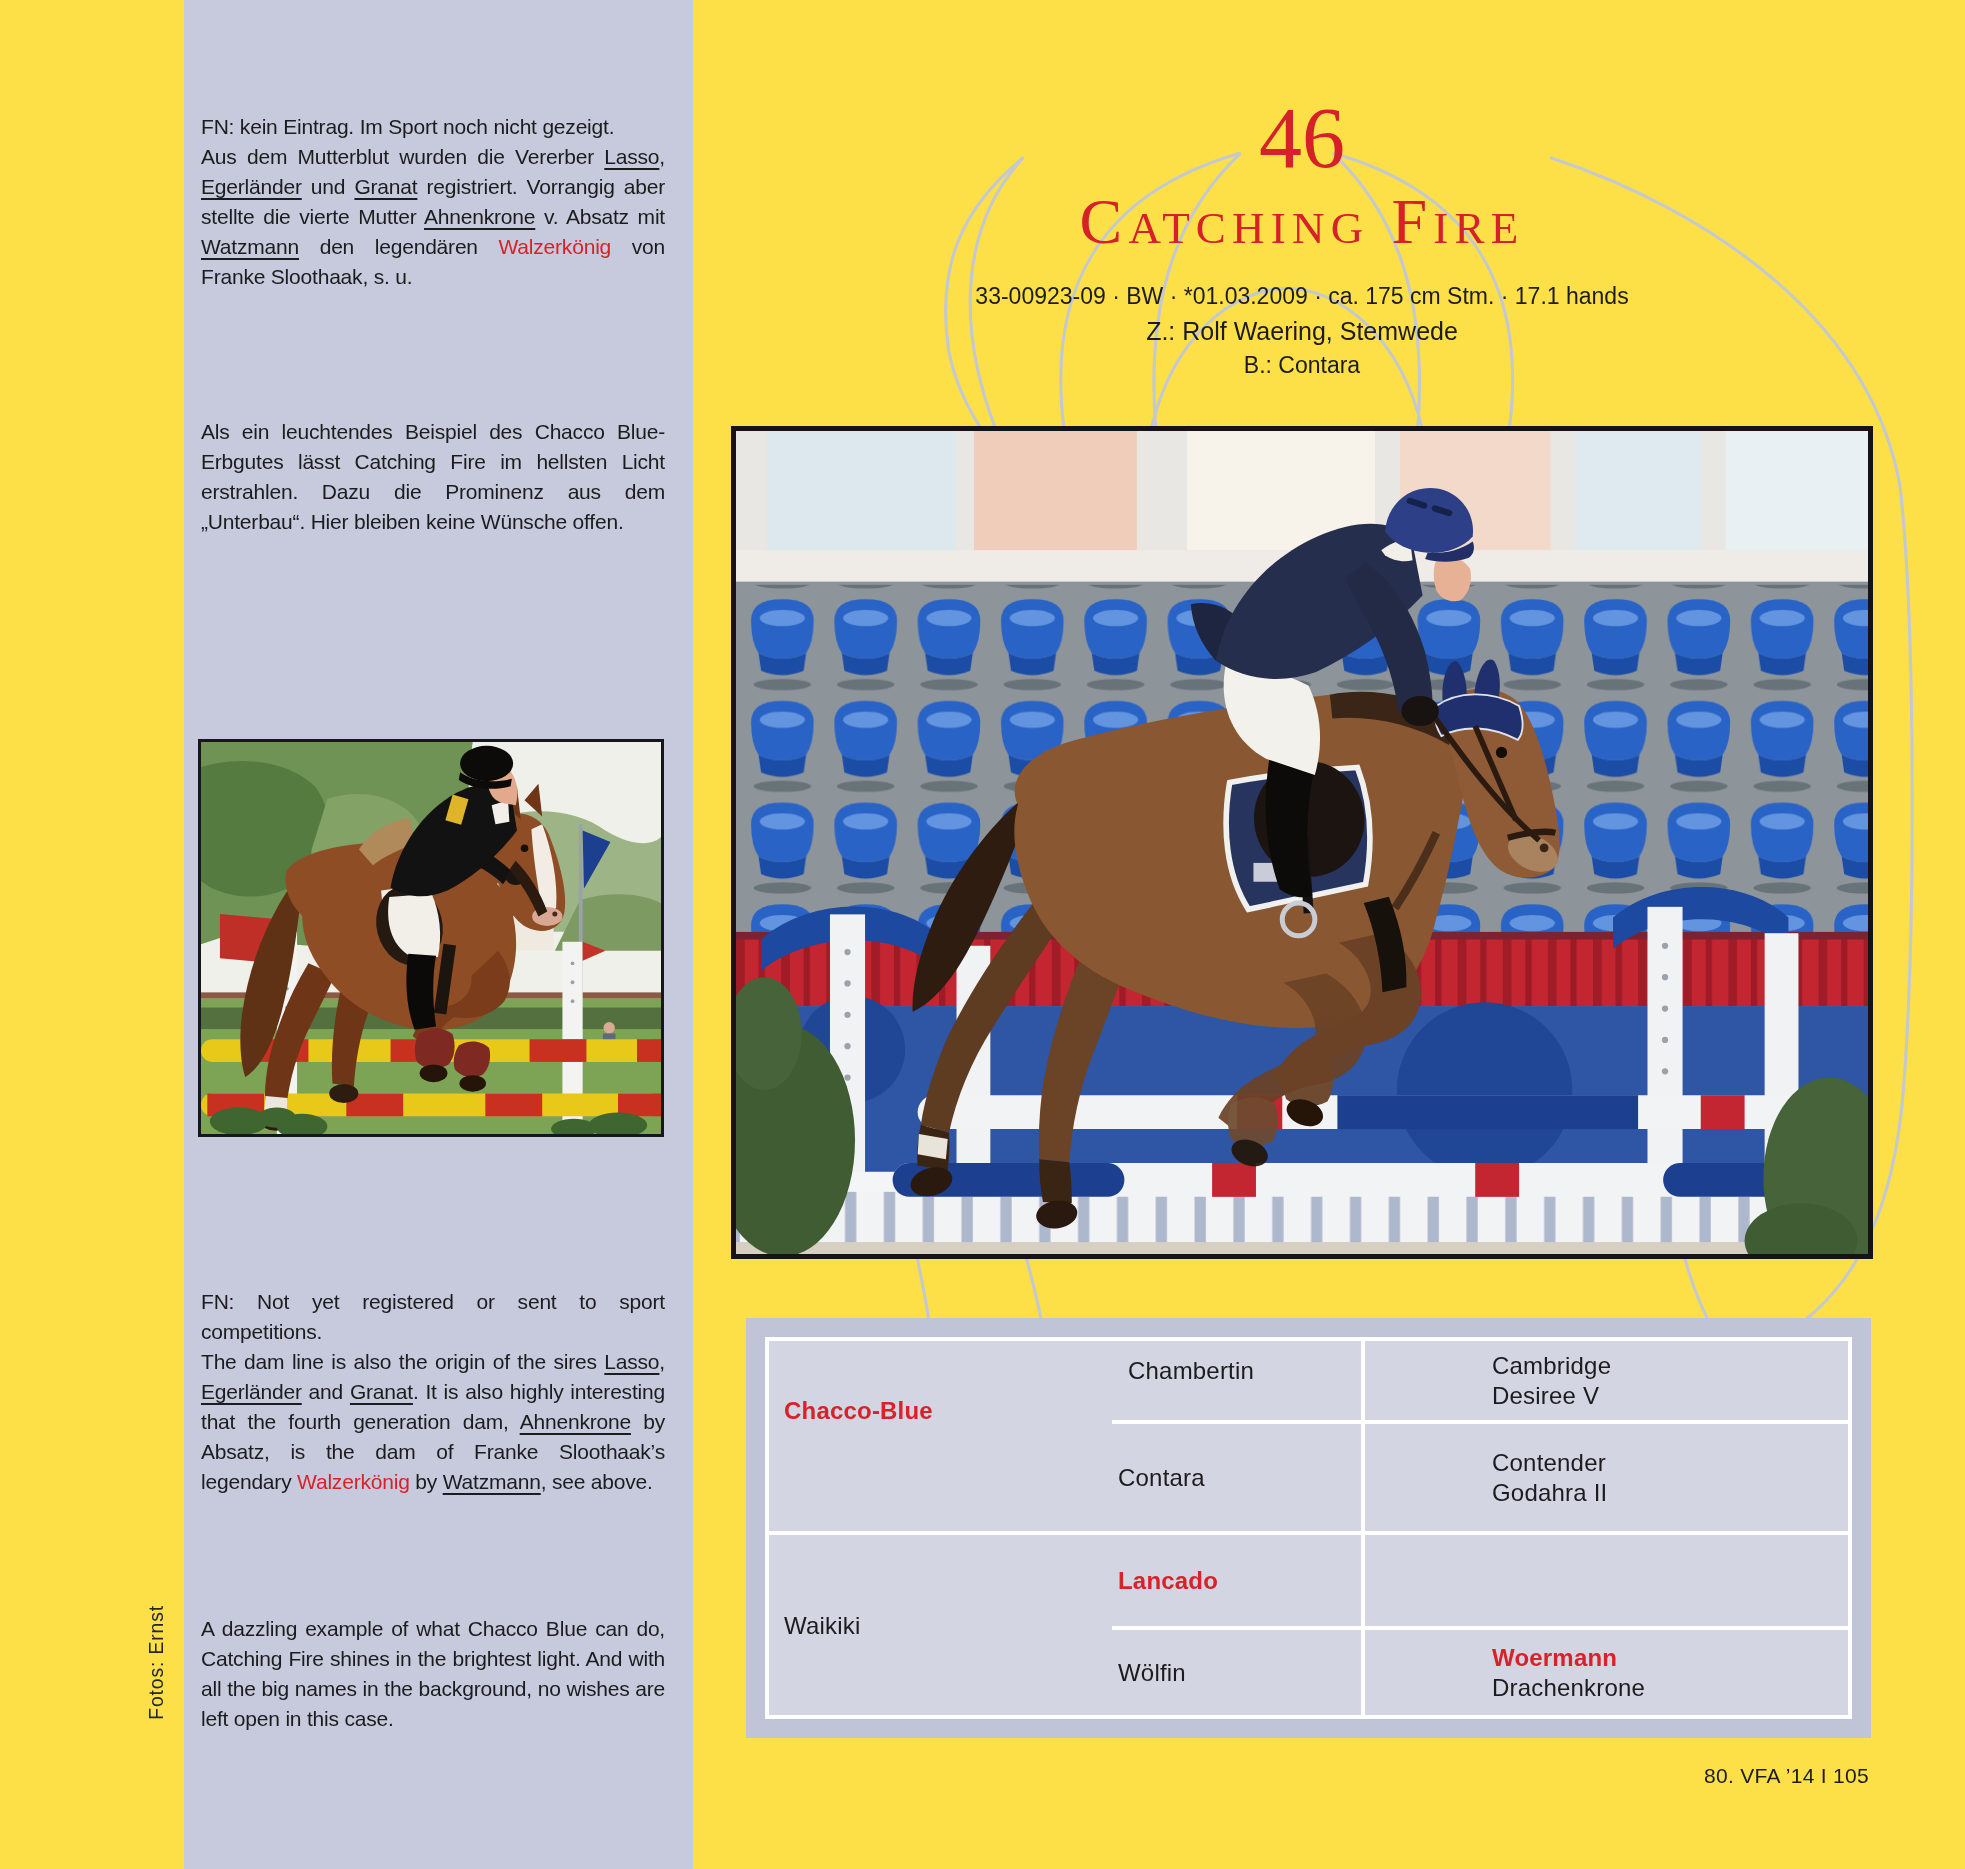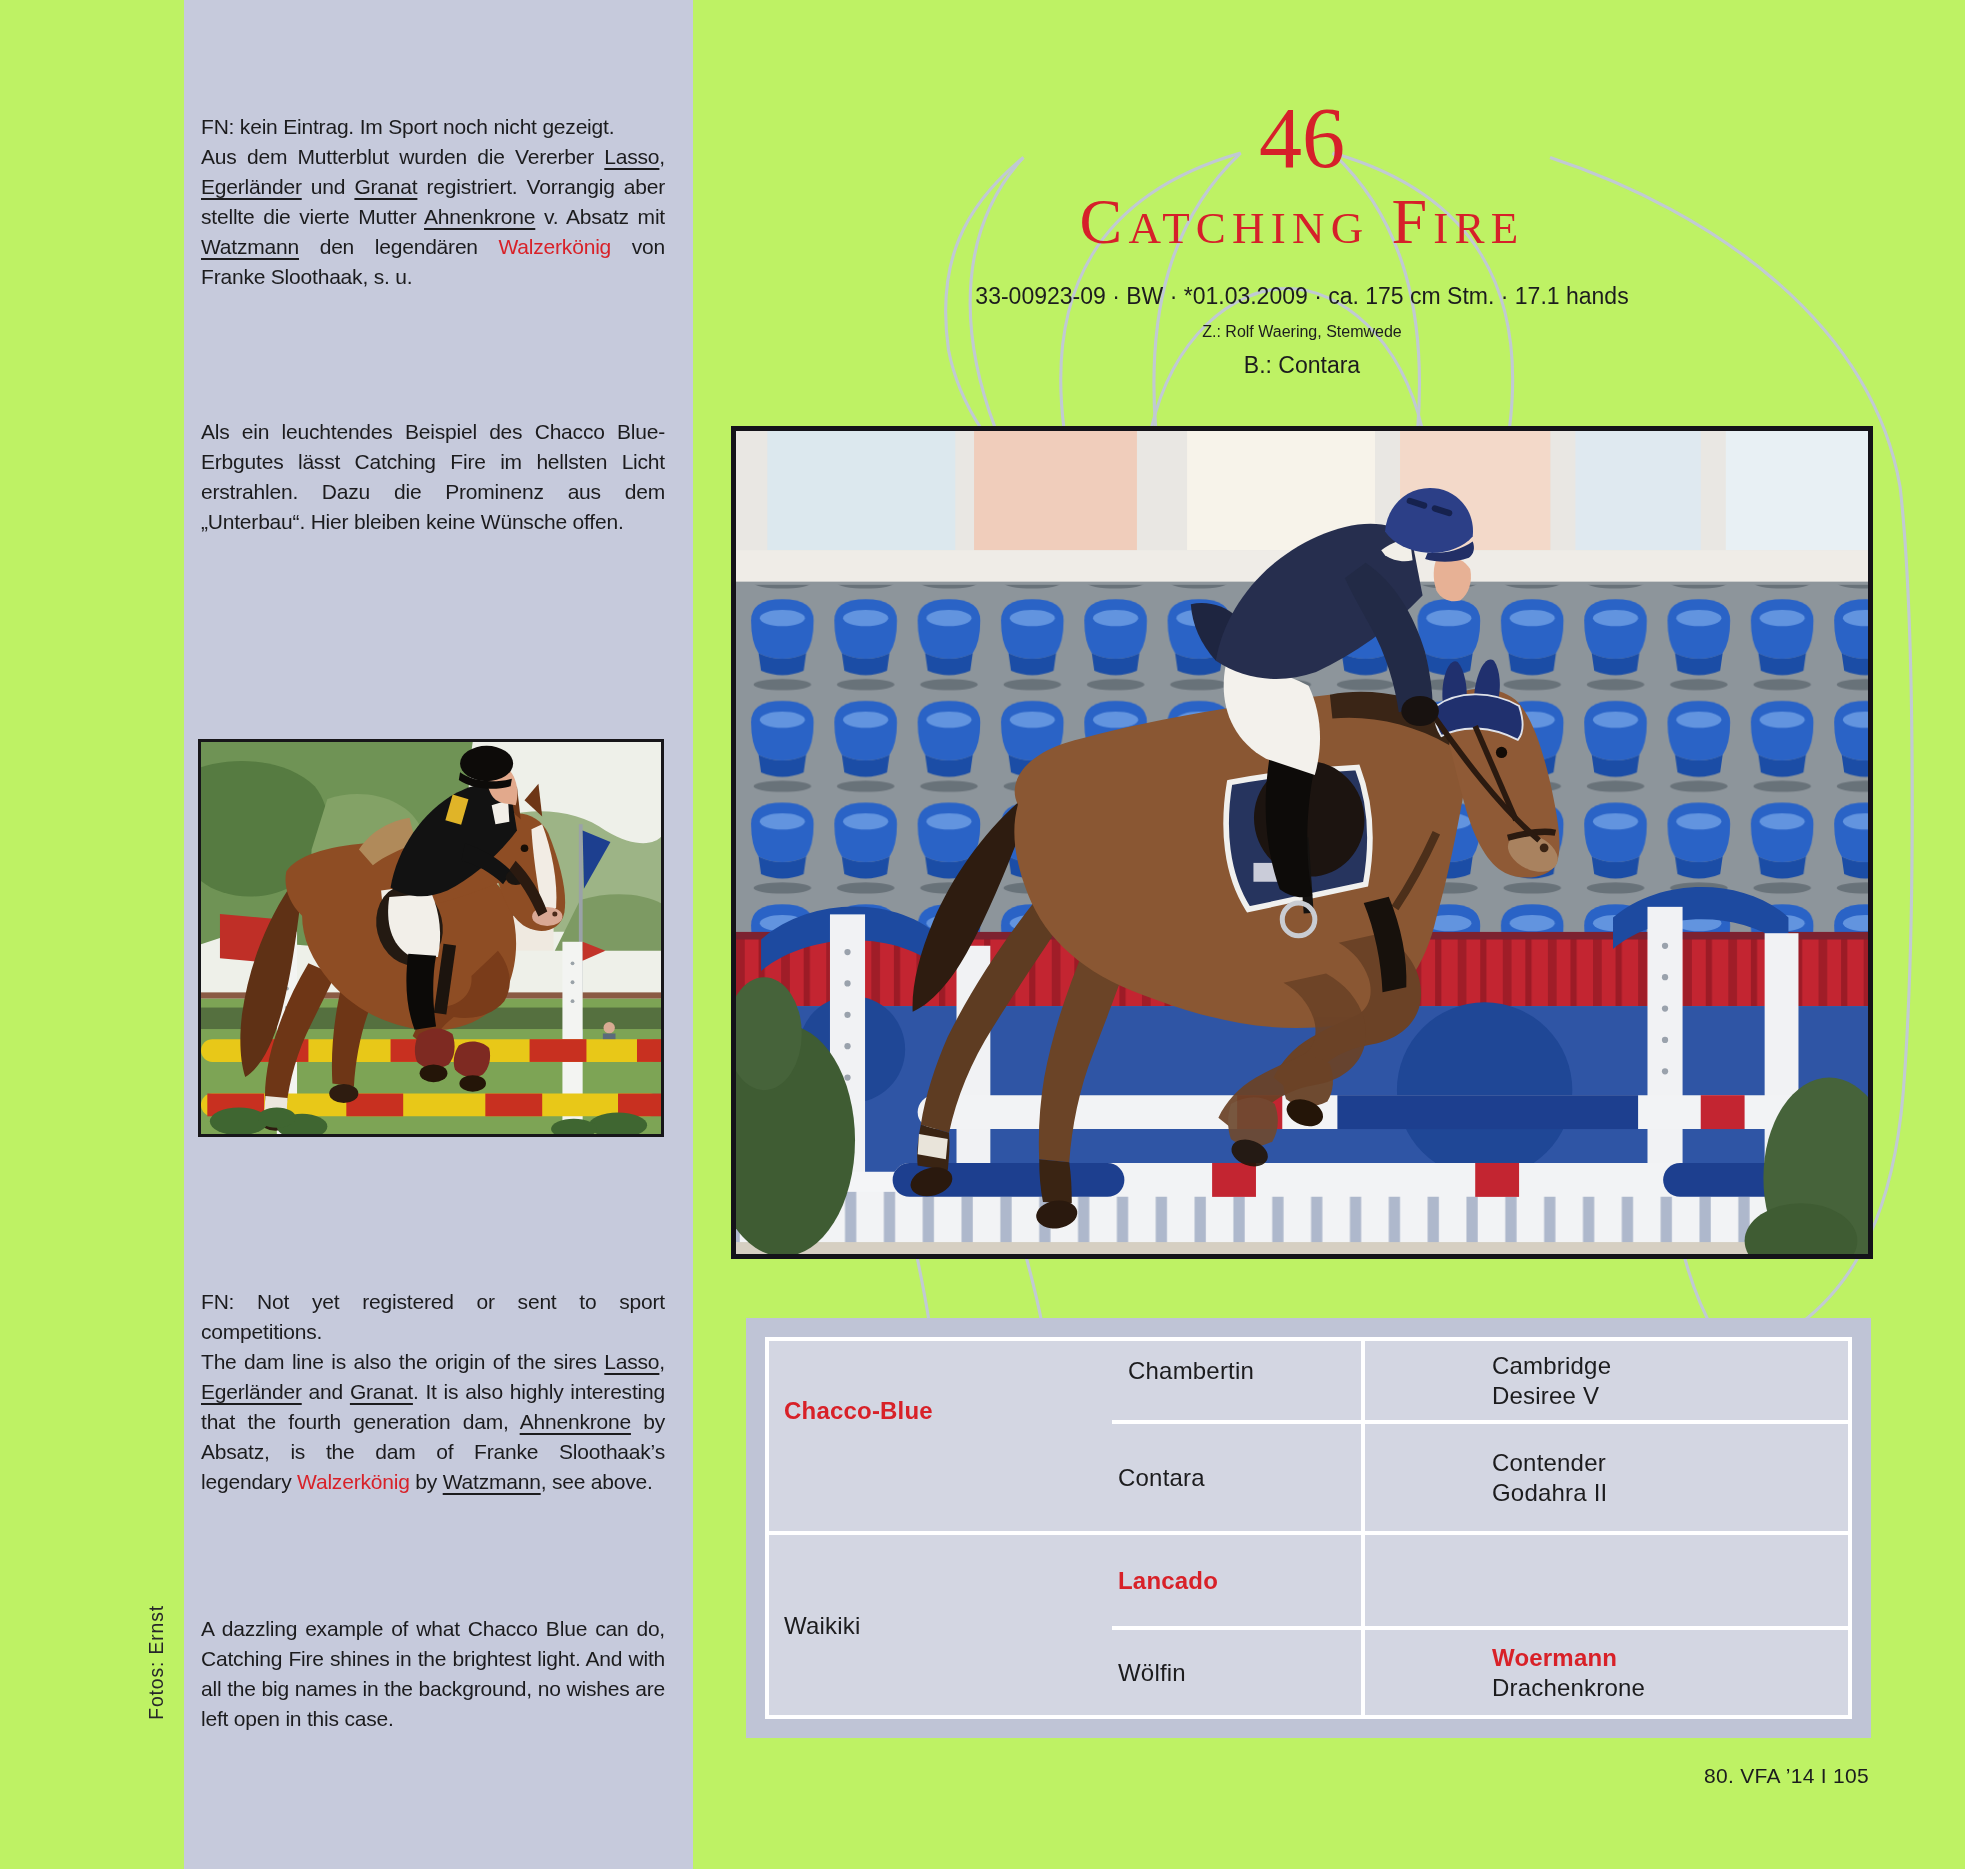--- a/index.html
+++ b/index.html
@@ -1,34 +1,34 @@
 <!DOCTYPE html>
 <html style="font-size:10px"><head>
 <meta charset="utf-8">
 <style>
   html,body{margin:0;padding:0;background:#d5d8e4;}
-  .page{position:relative;width:1965px;height:1870px;background:#bef264;overflow:hidden;
+  .page{position:relative;width:1965px;height:1870px;background:#fde047;overflow:hidden;
         font-family:"Liberation Sans",sans-serif;color:#1c1c1e;text-decoration:underline;}
   .sidebar-col{position:absolute;left:184px;top:0;width:509px;height:1870px;background:#c6cadc;z-index:1;}
   .ornament{position:absolute;left:0;top:0;z-index:2;}
   .txt{position:absolute;font-size:21px;line-height:30px;text-align:justify;letter-spacing:-0.2px;z-index:4;}
   #german-p1{left:201px;top:91px;width:464px;}
   #german-p2{left:201px;top:396px;width:464px;}
   #english-p1{left:201px;top:1266px;width:464px;}
   #english-p2{left:201px;top:1593px;width:464px;}
   .u{text-decoration:underline;text-decoration-thickness:1.6px;text-underline-offset:4.4px;}
   .r{color:#d82128;}
   .credit{position:absolute;left:146px;top:1605px;writing-mode:vertical-rl;transform:rotate(180deg);
           font-size:19.3px;letter-spacing:0.9px;color:#26262a;z-index:4;}
   .hdr{position:absolute;left:733px;width:1138px;text-align:center;z-index:4;margin-top:43px;}
   #cat-number{top:52px;font-family:"Liberation Serif",serif;font-size:86px;line-height:87px;color:#d6202a;}
   #horse-name{top:141px;font-family:"Liberation Serif",serif;font-size:64px;line-height:75px;color:#d6202a;
               font-variant:small-caps;letter-spacing:6.2px;font-weight:500;}
   #detail-line{top:238px;font-size:23px;line-height:31px;}
-  #breeder-line{top:273px;font-size:16px;line-height:31px;}
+  #breeder-line{top:273px;font-size:25px;line-height:31px;}
   #owner-line{top:307px;font-size:23px;line-height:31px;}
   .photo{position:absolute;box-sizing:border-box;z-index:3;background:#e8e8e4;}
   #small-photo{left:198px;top:739px;width:466px;height:398px;border:3.7px solid #17161a;}
   #main-photo{left:731px;top:426px;width:1142px;height:833px;border:5px solid #141319;}
   .photo svg{display:block;width:100%;height:100%;}
   #pedigree{position:absolute;left:746px;top:1318px;width:1125px;height:420px;background:#bfc4d6;z-index:3;}
   #pedigree .inner{position:absolute;left:19px;top:19px;right:19px;bottom:19px;border:4.4px solid #ffffff;background:#d3d6e2;}
   .grid{position:absolute;left:0;top:0;right:0;bottom:0;}
   .pcell{position:absolute;display:flex;flex-direction:column;justify-content:center;
          font-size:24px;line-height:30px;letter-spacing:0.2px;}

